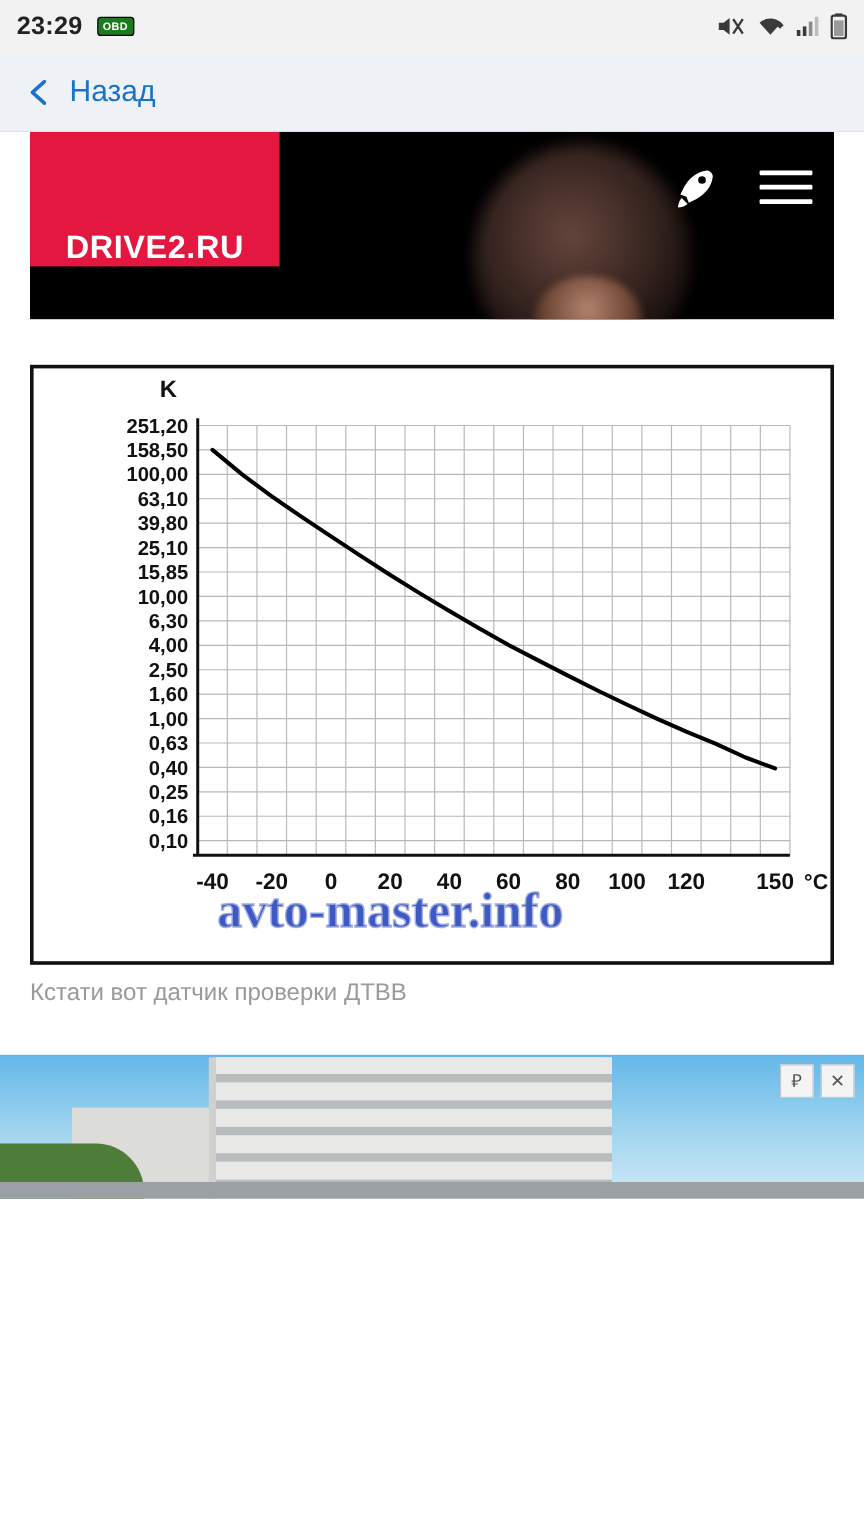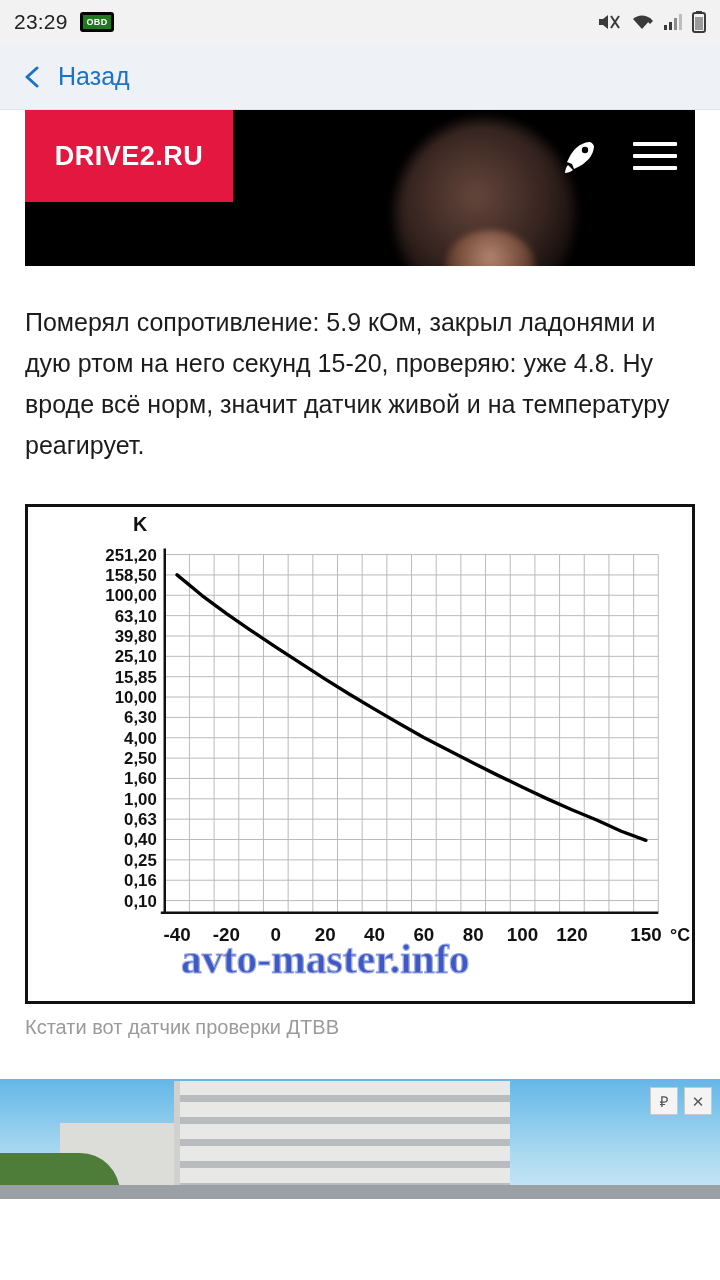--- a/index.html
+++ b/index.html
@@ -22,32 +22,33 @@
     display: flex;
     align-items: center;
     padding: 0 14px;
     box-sizing: border-box;
     color: #1a1a1a;
   }
   .status-clock {
     font-size: 21px;
     letter-spacing: 0.2px;
     color: #222;
+    font-weight: bold;
   }
   .status-obd {
     margin-left: 12px;
     background: #1e7a1e;
     color: #ffffff;
     font-size: 9px;
     font-weight: bold;
     border-radius: 3px;
     padding: 3px 4px 2px 4px;
     letter-spacing: 0.3px;
     line-height: 1;
-    border: 3px solid #000000;
+    border: 1px solid #000000;
   }
   .status-spacer { flex: 1; }
   .status-icons {
     display: flex;
     align-items: center;
     gap: 9px;
   }
   .status-icons svg { display: block; }
 
   
@@ -106,24 +107,24 @@
     border-radius: 50% 50% 45% 45%;
     background: radial-gradient(circle at 50% 40%, #c08f78 0%, #7a4f3c 55%, #2a1813 90%);
     filter: blur(3px);
     opacity: 0.9;
   }
   .brand-box {
     position: absolute;
     left: 0;
     top: 0;
     width: 208px;
-    height: 92px;
+    height: 112px;
     background: #e3173f;
     display: flex;
-    align-items: center;
+    align-items: flex-end;
     justify-content: center;
   }
   .brand-text {
     color: #ffffff;
     font-size: 27px;
     font-weight: bold;
     letter-spacing: 0.5px;
   }
   .rocket-btn {
     position: absolute;
@@ -315,21 +316,20 @@
         <path d="M12 32c-2 2-3 6-3 8 2 0 6-1 8-3z" fill="#ffffff"></path>
       </svg>
     </div>
     <div class="burger-btn">
       <span></span>
       <span></span>
       <span></span>
     </div>
   </div>
 
-  <p class="article-text">Померял сопротивление: 5.9 кОм, закрыл ладонями и дую ртом на него секунд 15-20, проверяю: уже 4.8. Ну вроде всё норм, значит датчик живой и на температуру реагирует.</p>
 
   <figure class="figure" style="margin-left:25px;margin-right:25px;">
     <div class="chart-frame">
       <svg class="chart-inner" id="chart-svg" viewBox="0 0 670 500" preserveAspectRatio="none">
           <g>
             <line x1="138" y1="48" x2="636" y2="48" stroke="#b9b9b9" stroke-width="1"></line>
             <line x1="138" y1="68.53763440860214" x2="636" y2="68.53763440860214" stroke="#b9b9b9" stroke-width="1"></line>
             <line x1="138" y1="89.07526881720429" x2="636" y2="89.07526881720429" stroke="#b9b9b9" stroke-width="1"></line>
             <line x1="138" y1="109.61290322580645" x2="636" y2="109.61290322580645" stroke="#b9b9b9" stroke-width="1"></line>
             <line x1="138" y1="130.15053763440858" x2="636" y2="130.15053763440858" stroke="#b9b9b9" stroke-width="1"></line>

